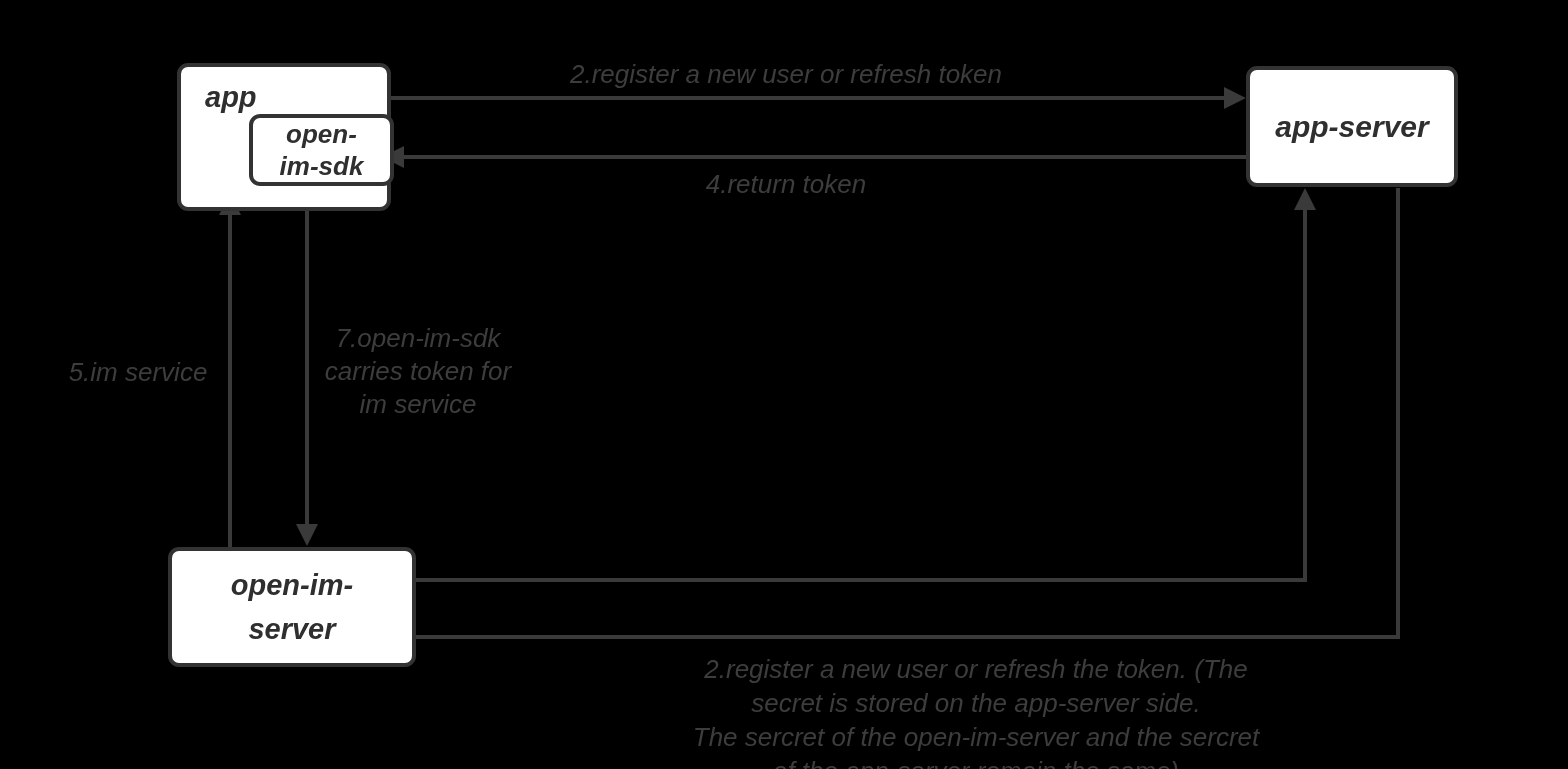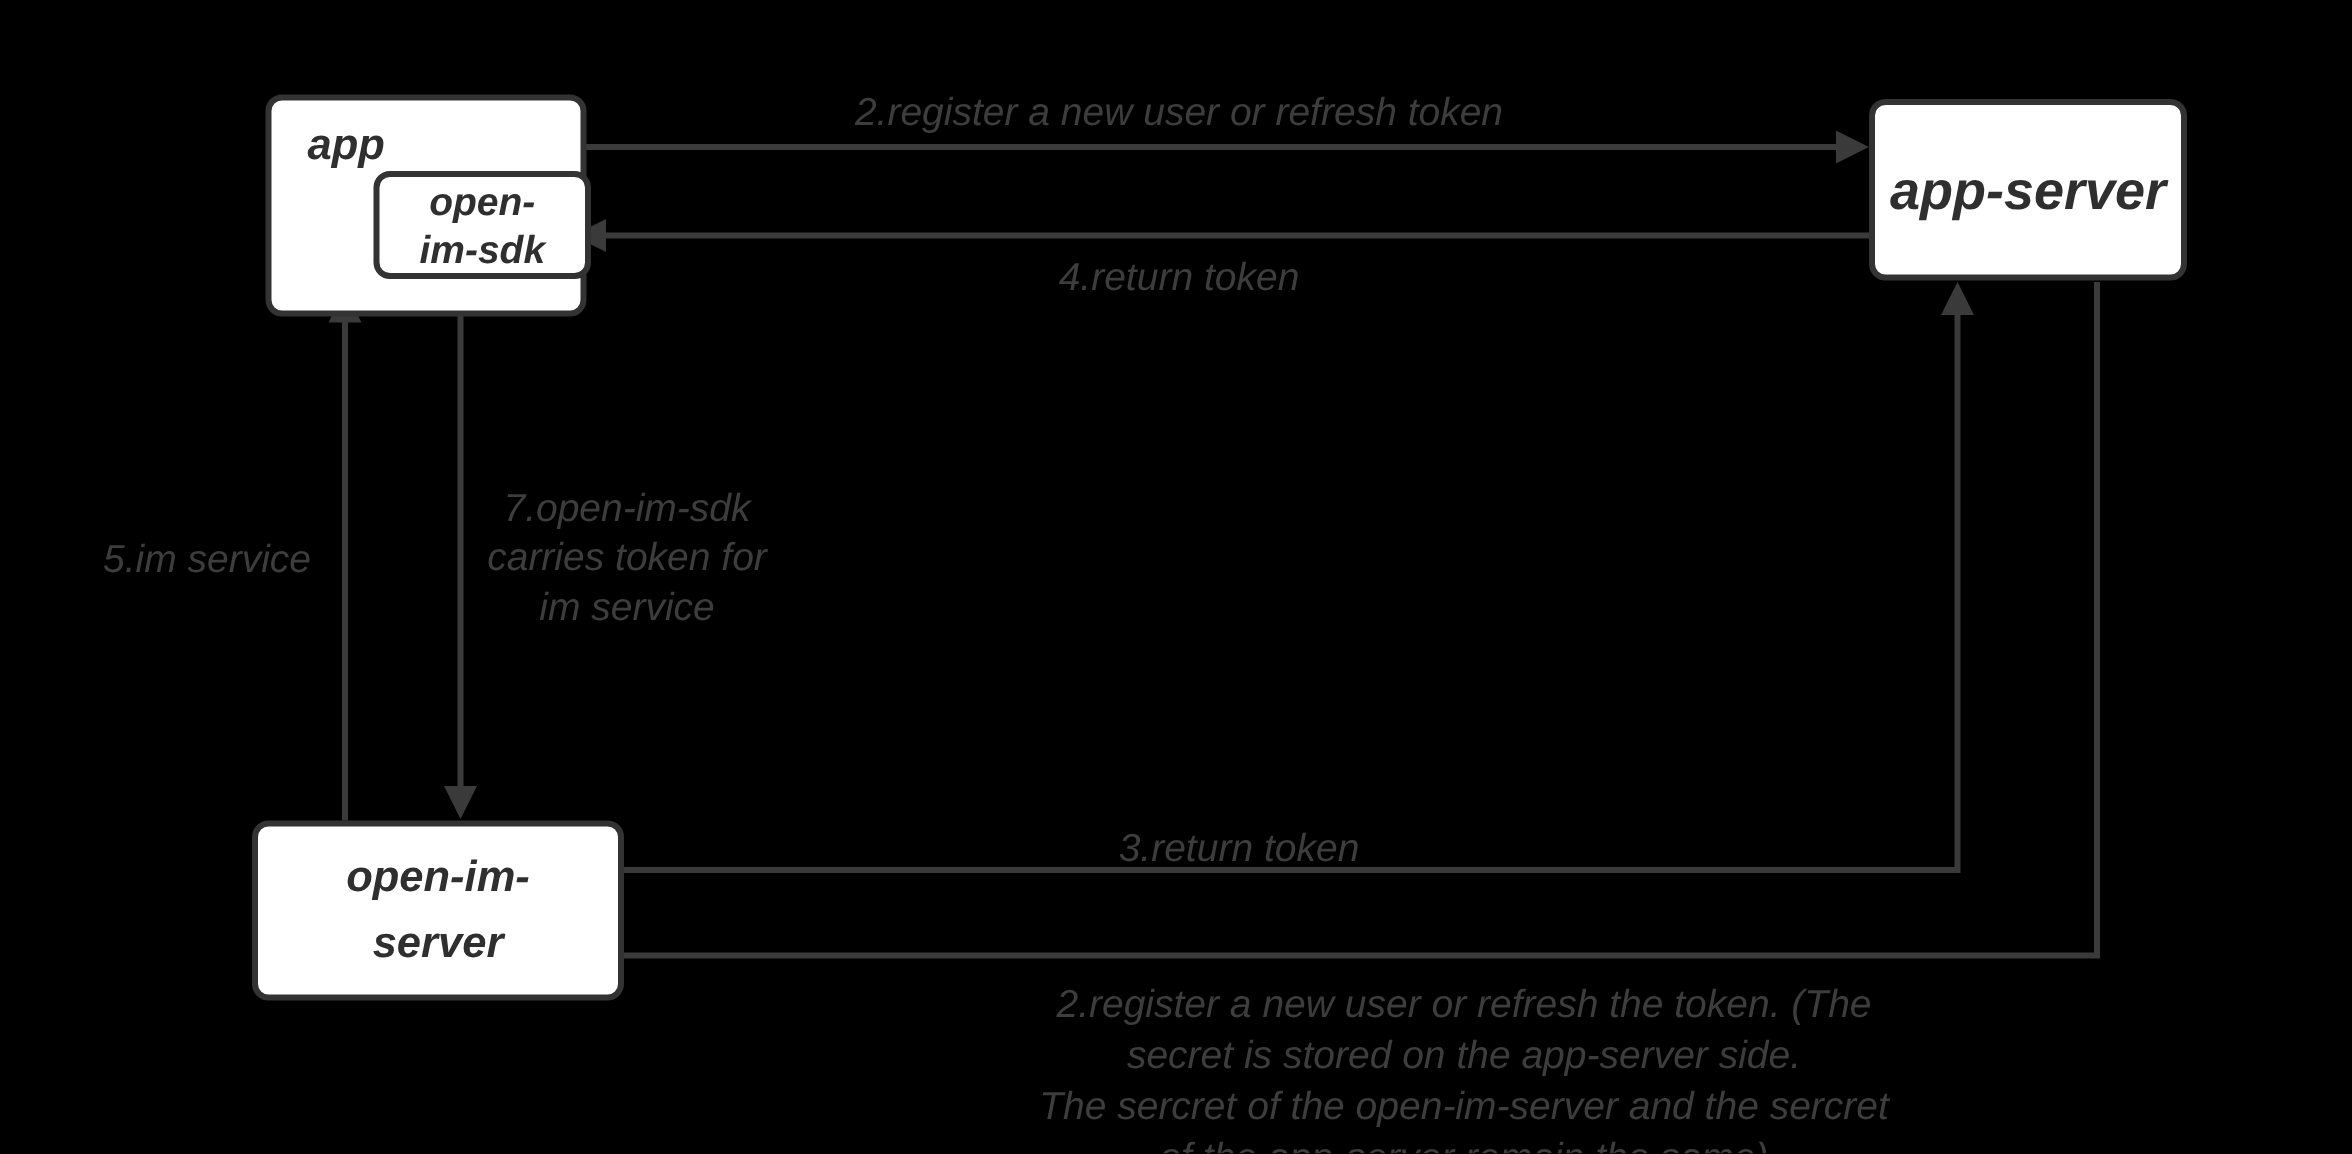--- a/index.html
+++ b/index.html
@@ -21,21 +21,21 @@
   .node{
     position:absolute;box-sizing:border-box;
     background:var(--box-fill);border:4px solid var(--box-border);border-radius:11px;
     color:var(--box-text);font-weight:700;font-style:italic;
     display:flex;align-items:center;justify-content:center;text-align:center;
     white-space:pre-line;
   }
   .node-app{left:177px;top:63px;width:214px;height:148px;display:block;}
   .node-app .node-label{position:absolute;left:24px;top:14px;font-size:29px;}
   .node-sdk{left:249px;top:114px;width:145px;height:72px;font-size:26px;line-height:32px;text-align:center;}
-  .node-app-server{left:1246px;top:66px;width:212px;height:121px;font-size:36px;}
+  .node-app-server{left:1246px;top:66px;width:212px;height:121px;font-size:30px;}
   .node-open-im-server{left:168px;top:547px;width:248px;height:120px;font-size:29px;line-height:44px;}
   .edge-label{
     position:absolute;transform:translateX(-50%);
     color:var(--label-color);font-style:italic;font-size:26px;
     white-space:pre-line;text-align:center;line-height:33px;
   }
   .edge-label-1{left:786px;top:58px;}
   .edge-label-4{left:786px;top:168px;}
   .edge-label-5{left:418px;top:322px;}
   .edge-label-6{left:138px;top:356px;}
@@ -82,18 +82,17 @@
   <div class="edge-label edge-label-1">2.register a new user or refresh token</div>
 
   <div class="edge-label edge-label-4">4.return token</div>
 
   <div class="edge-label edge-label-5">7.open-im-sdk
 carries token for
 im service</div>
 
   <div class="edge-label edge-label-6">5.im service</div>
 
-  <div class="edge-label edge-label-3">3.return token</div>
 
   <div class="edge-label edge-label-2">2.register a new user or refresh the token. (The secret is stored on the app-server side.
 The sercret of the open-im-server and the sercret of the app-server remain the same)</div>
 
 </div>
 
 </body></html>

